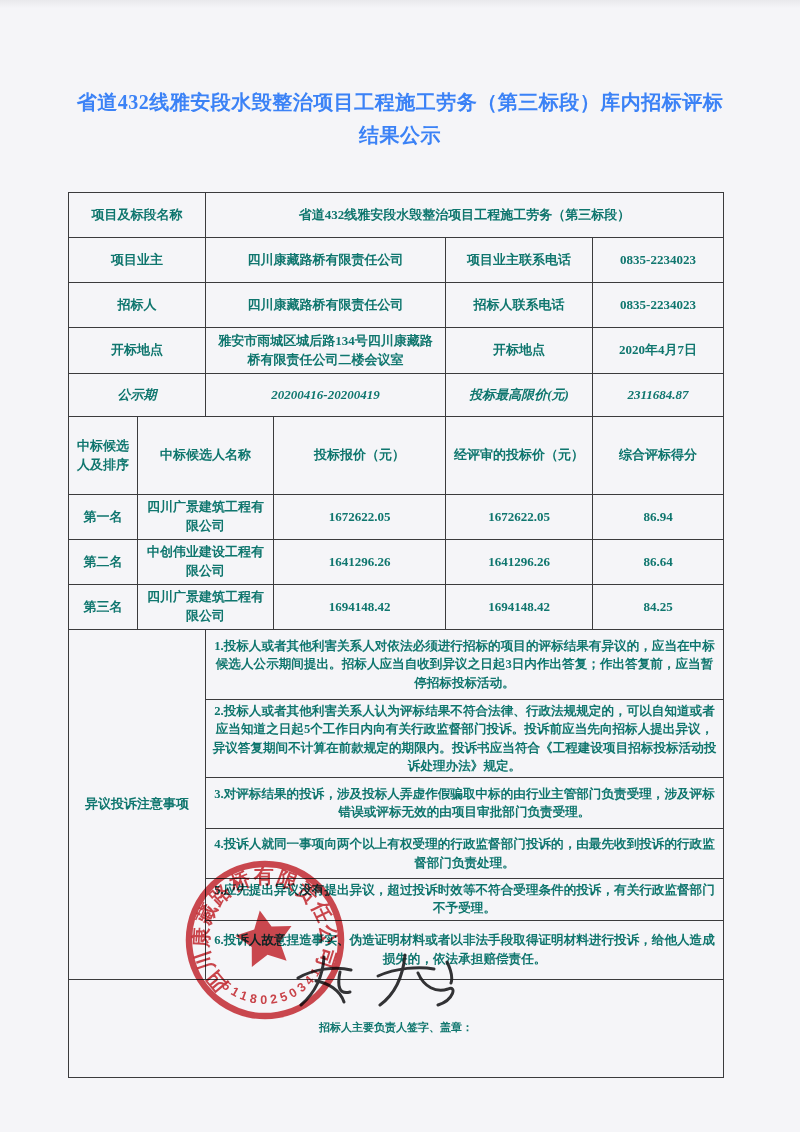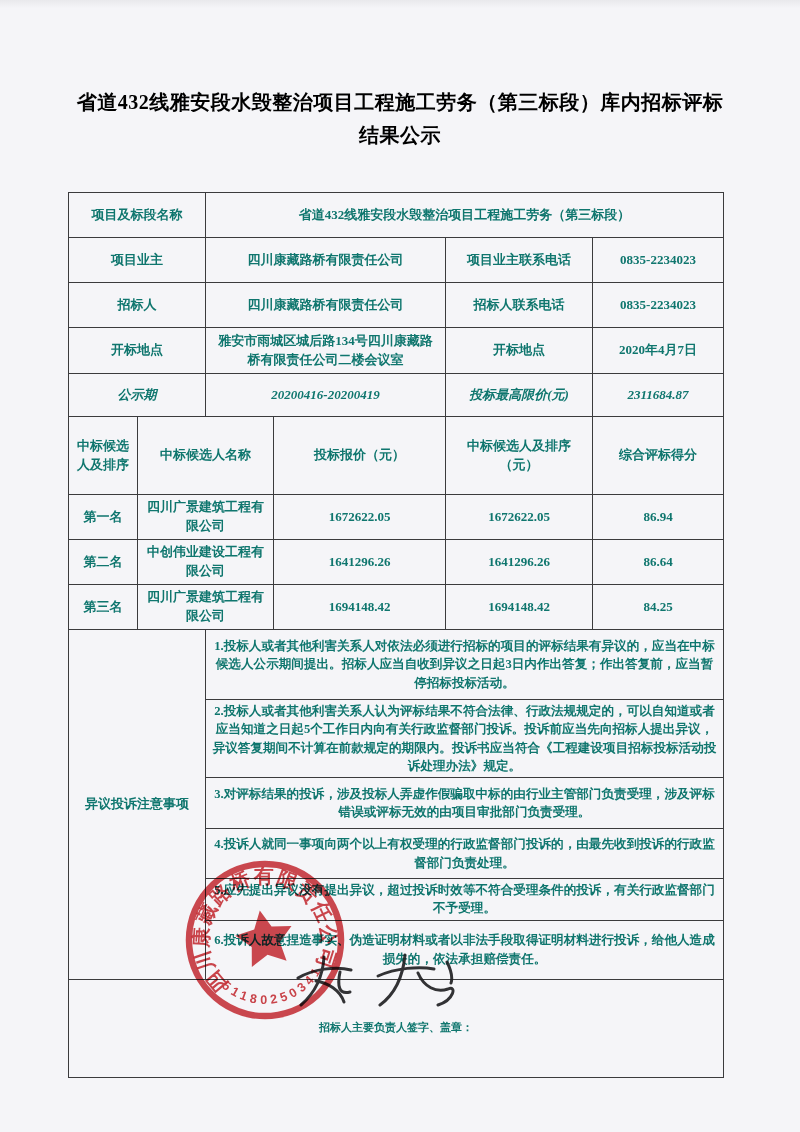--- a/index.html
+++ b/index.html
@@ -8,21 +8,21 @@
     position:relative;
     width:800px; height:1132px;
     background:linear-gradient(180deg,#e9e9ec 0px,#f5f5f8 8px,#f5f5f8 100%);
     font-family:"Liberation Serif","DejaVu Serif",serif;
     color:#1b1b1d;
     overflow:hidden;
   }
   .doc-title {
     position:absolute; left:40px; top:86px; width:720px;
     text-align:center; font-size:20px; font-weight:700;
-    line-height:33px; letter-spacing:.5px; color:#000000;
+    line-height:33px; letter-spacing:.5px; color:#3b82f6;
   }
   table.main {
     position:absolute; left:68px; top:165px;
     width:655px; border-collapse:collapse; table-layout:fixed;
     font-size:13px; font-weight:600; color:#0f766e;margin-top:27px;
   }
   table.main td {
     border:1.4px solid #3b3b3d;
     text-align:center; vertical-align:middle;
     padding:2px 6px; line-height:1.45;
@@ -93,21 +93,21 @@
     <td colspan="2">公示期</td>
     <td colspan="2">20200416-20200419</td>
     <td>投标最高限价(元)</td>
     <td>2311684.87</td>
   </tr>
 
   <tr class="r-chead">
     <td>中标候选人及排序</td>
     <td colspan="2">中标候选人名称</td>
     <td>投标报价（元）</td>
-    <td>中标候选人及排序（元）</td>
+    <td>经评审的投标价（元）</td>
     <td>综合评标得分</td>
   </tr>
 
   <tr class="r-cand">
     <td>第一名</td>
     <td colspan="2">四川广景建筑工程有限公司</td>
     <td>1672622.05</td>
     <td>1672622.05</td>
     <td>86.94</td>
   </tr>

